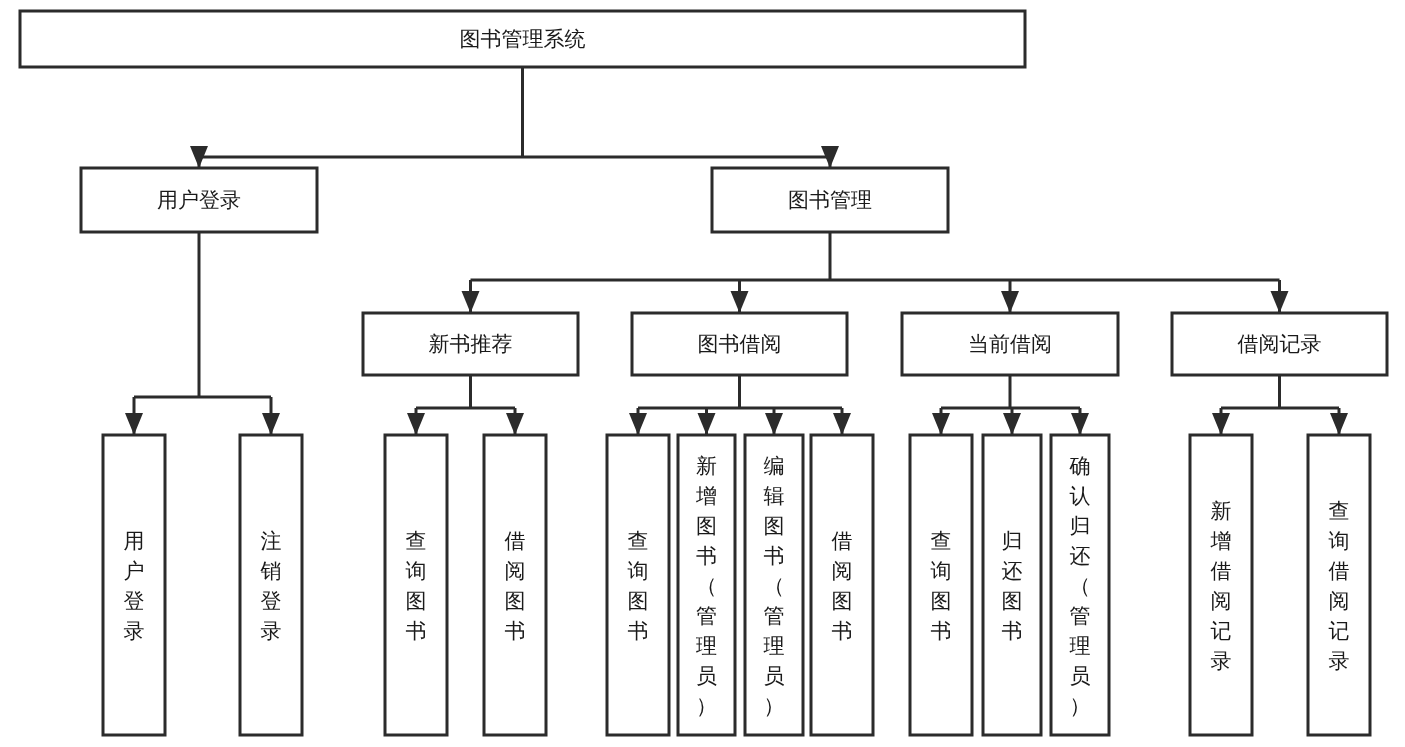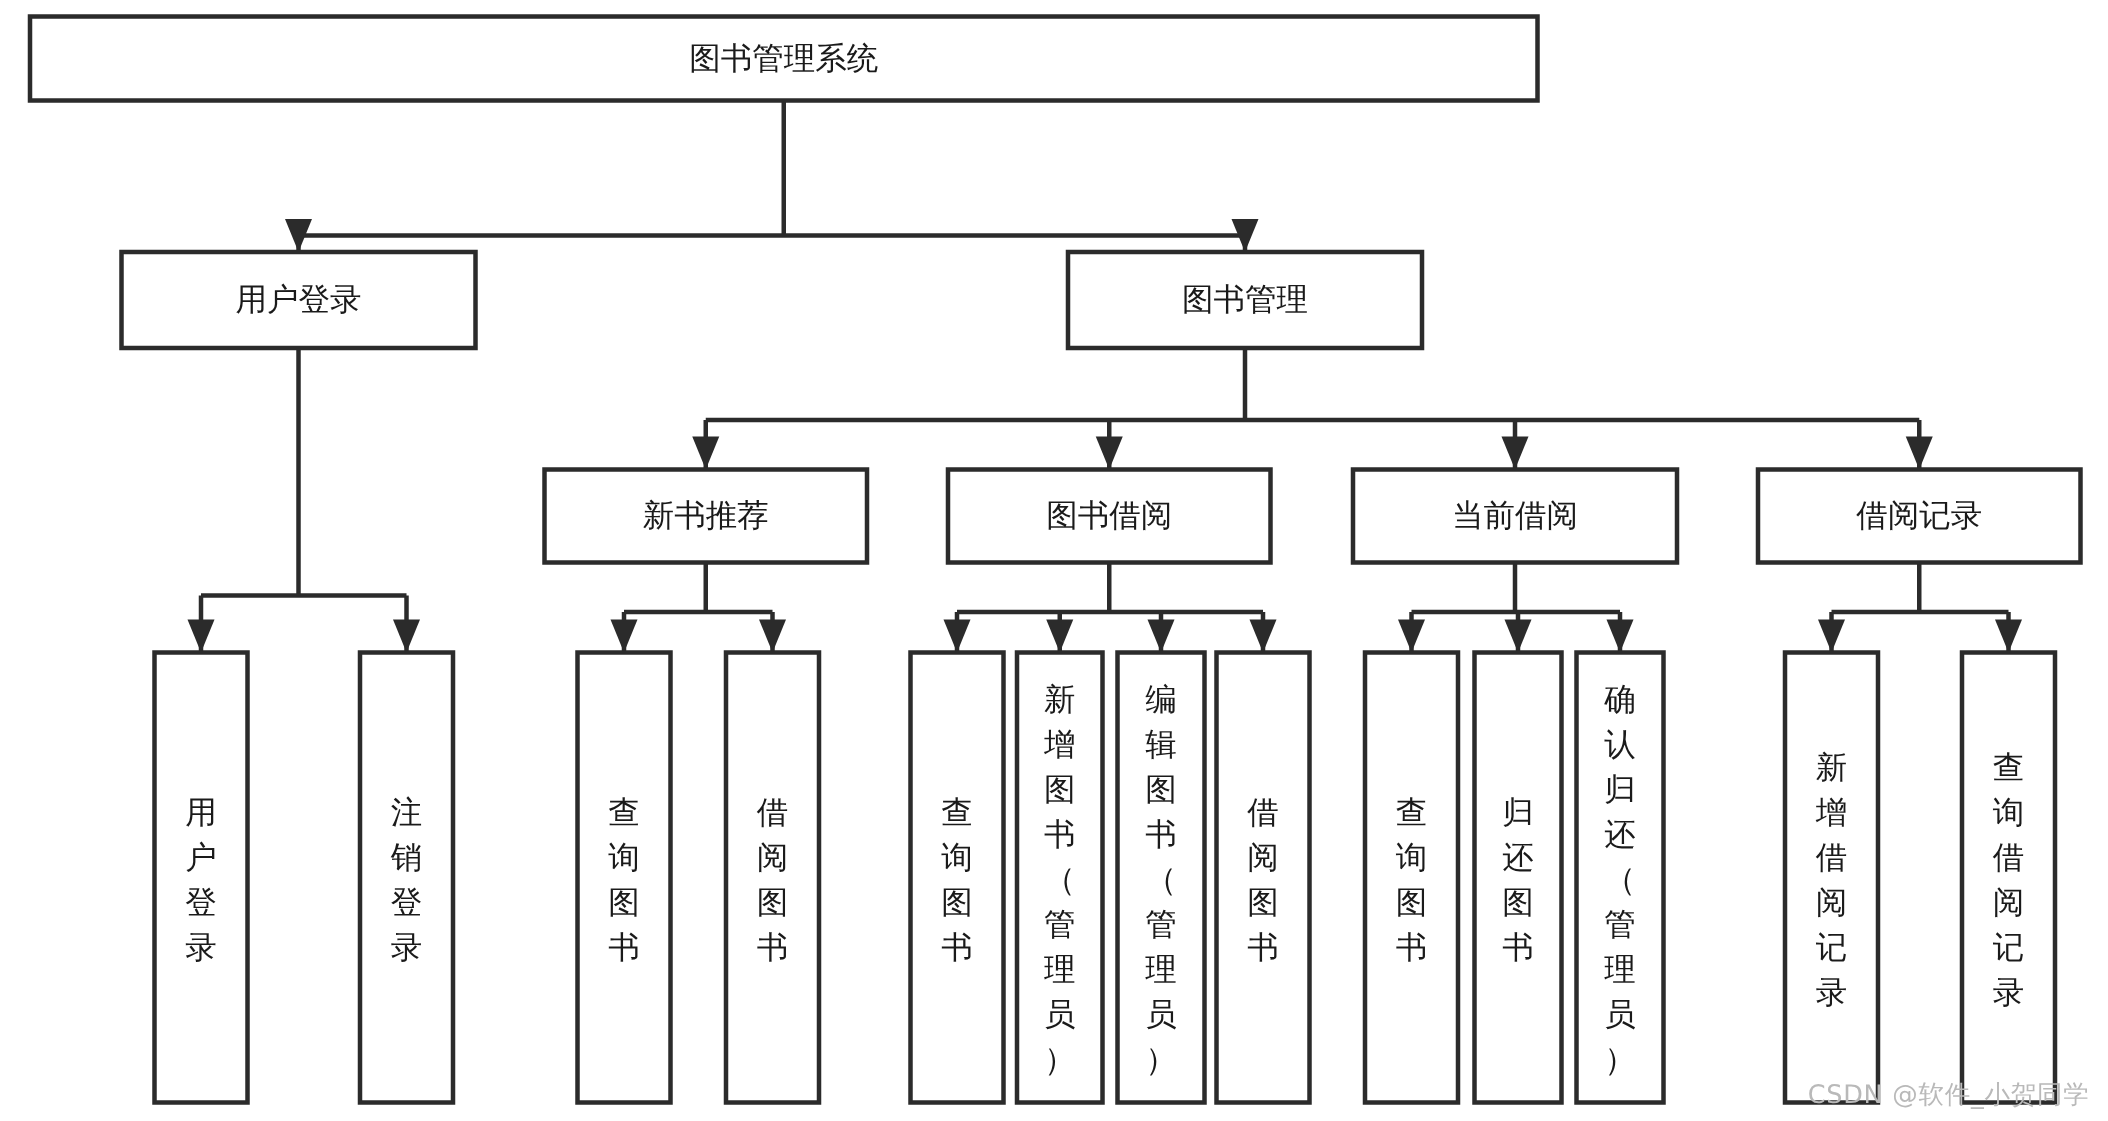--- a/index.html
+++ b/index.html
@@ -204,14 +204,13 @@
         <g>
           <rect x="1190" y="435" width="62" height="300" class="node-rect"></rect>
           <text x="1221" class="node-label-vertical"><tspan x="1221" y="518.4">新</tspan><tspan x="1221" y="548.4">增</tspan><tspan x="1221" y="578.4">借</tspan><tspan x="1221" y="608.4">阅</tspan><tspan x="1221" y="638.4">记</tspan><tspan x="1221" y="668.4">录</tspan></text>
         </g>
         <g>
           <rect x="1308" y="435" width="62" height="300" class="node-rect"></rect>
           <text x="1339" class="node-label-vertical"><tspan x="1339" y="518.4">查</tspan><tspan x="1339" y="548.4">询</tspan><tspan x="1339" y="578.4">借</tspan><tspan x="1339" y="608.4">阅</tspan><tspan x="1339" y="638.4">记</tspan><tspan x="1339" y="668.4">录</tspan></text>
         </g>
       </g>
   </svg>
-  <div class="watermark">CSDN @软件_小贺同学</div>
 </div>
 
 </body></html>

